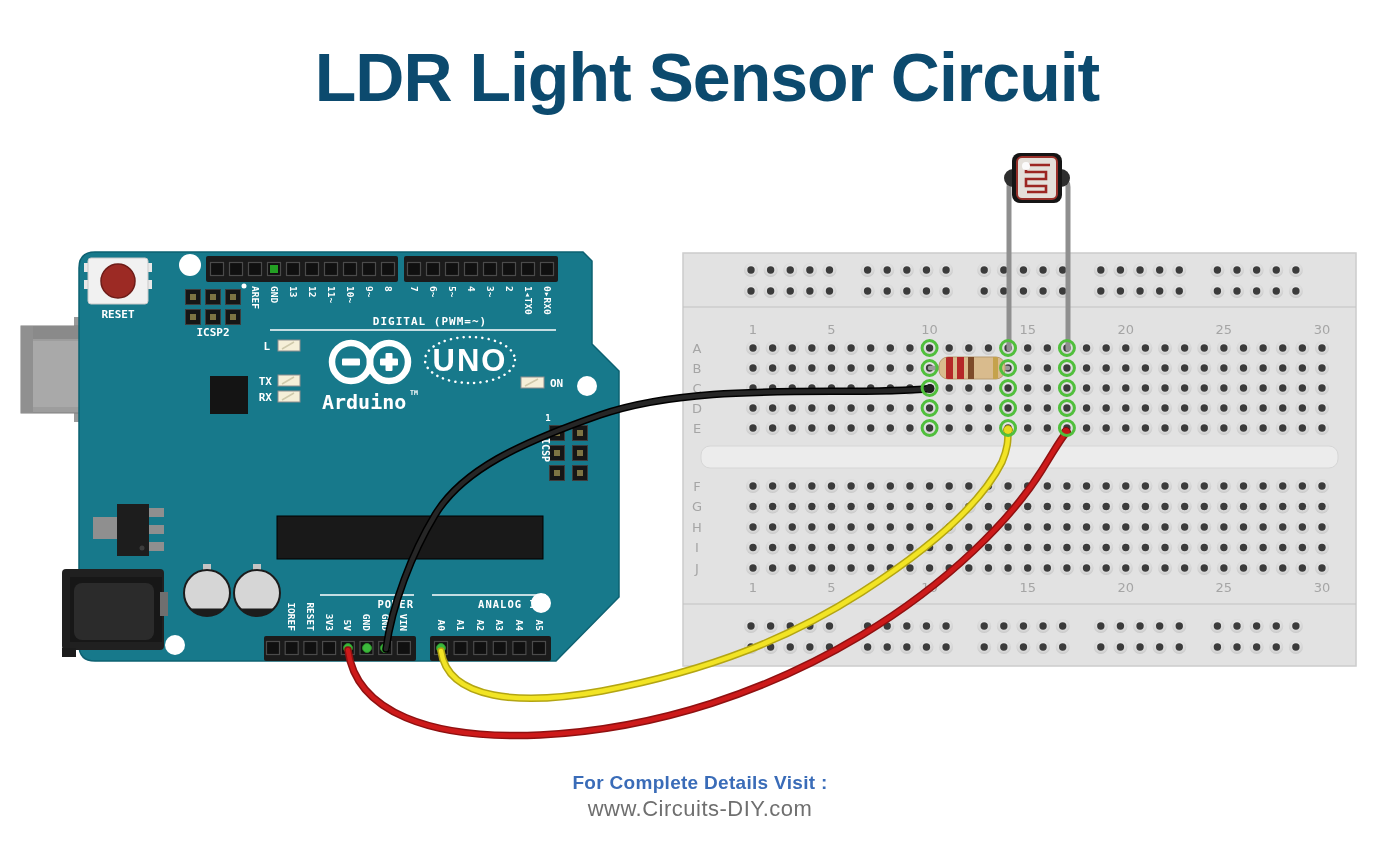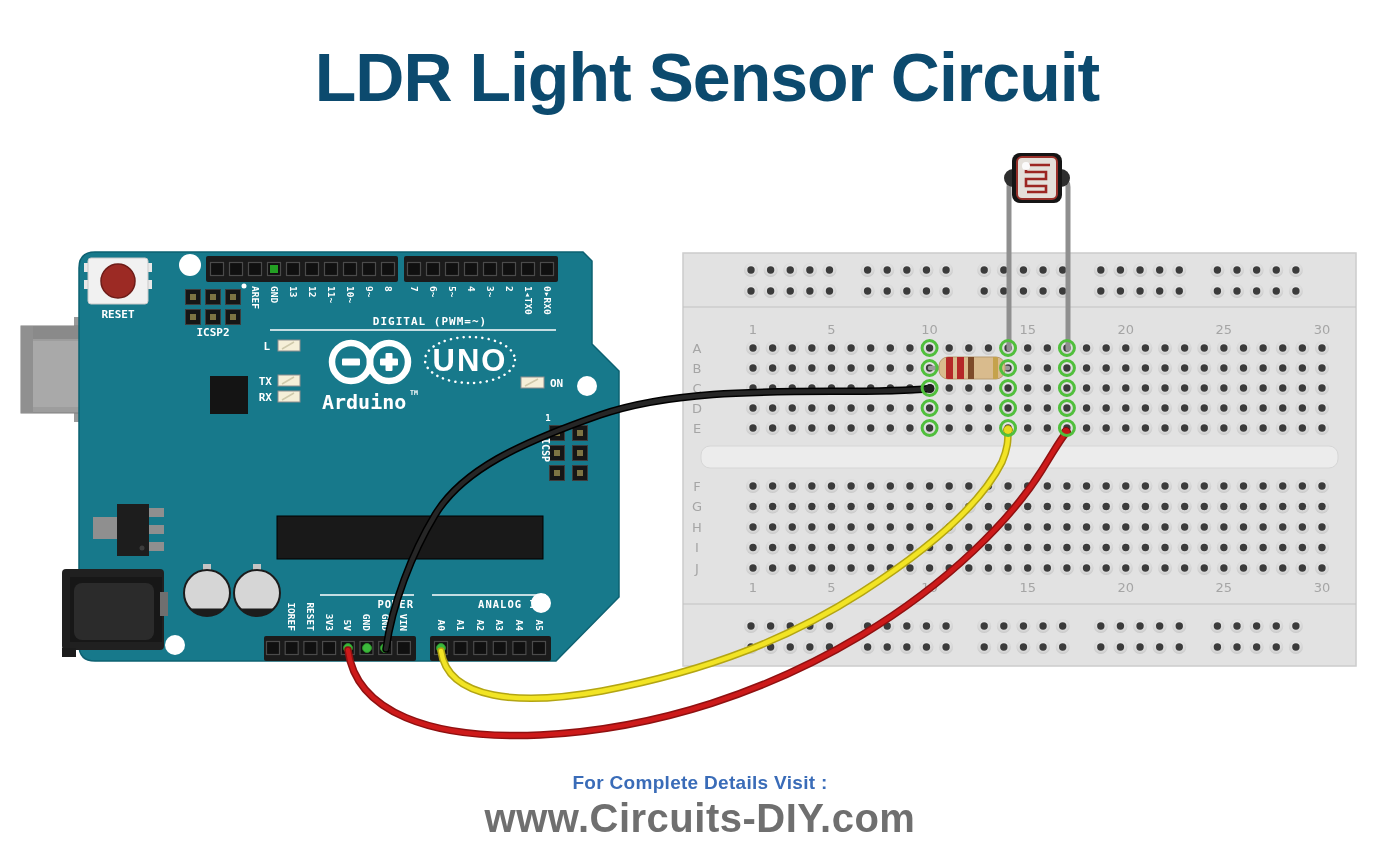--- a/index.html
+++ b/index.html
@@ -3,21 +3,21 @@
 <meta charset="utf-8">
 <style>
   html,body{margin:0;padding:0;background:#ffffff;}
   #canvas{position:relative;width:1380px;height:846px;background:#ffffff;overflow:hidden;
           font-family:"Liberation Sans", sans-serif;}
   #page-title{position:absolute;top:38px;left:0;width:100%;text-align:center;
               font-size:68px;font-weight:bold;letter-spacing:-1px;margin:0;}
   #art{position:absolute;left:0;top:0;}
   #footer{position:absolute;left:480px;top:772px;width:440px;text-align:center;}
   #footer .l1{font-size:19px;font-weight:bold;letter-spacing:.3px;}
-  #footer .l2{font-size:40px;font-weight:bold;letter-spacing:.5px;margin-top:2px;}
+  #footer .l2{font-size:22px;font-weight:normal;letter-spacing:.5px;margin-top:2px;}
   text{user-select:none;}
   .silk{font-family:"DejaVu Sans Mono", monospace;font-weight:bold;fill:#ffffff;}
   .bblab{font-family:"DejaVu Sans", sans-serif;fill:#a5a5a5;font-size:13px;}
 </style>
 </head>
 <body>
 
 <div id="canvas">
 
   <h1 id="page-title" style="color: #0c4a6e; margin-left: 17px;">LDR Light Sensor Circuit</h1>

